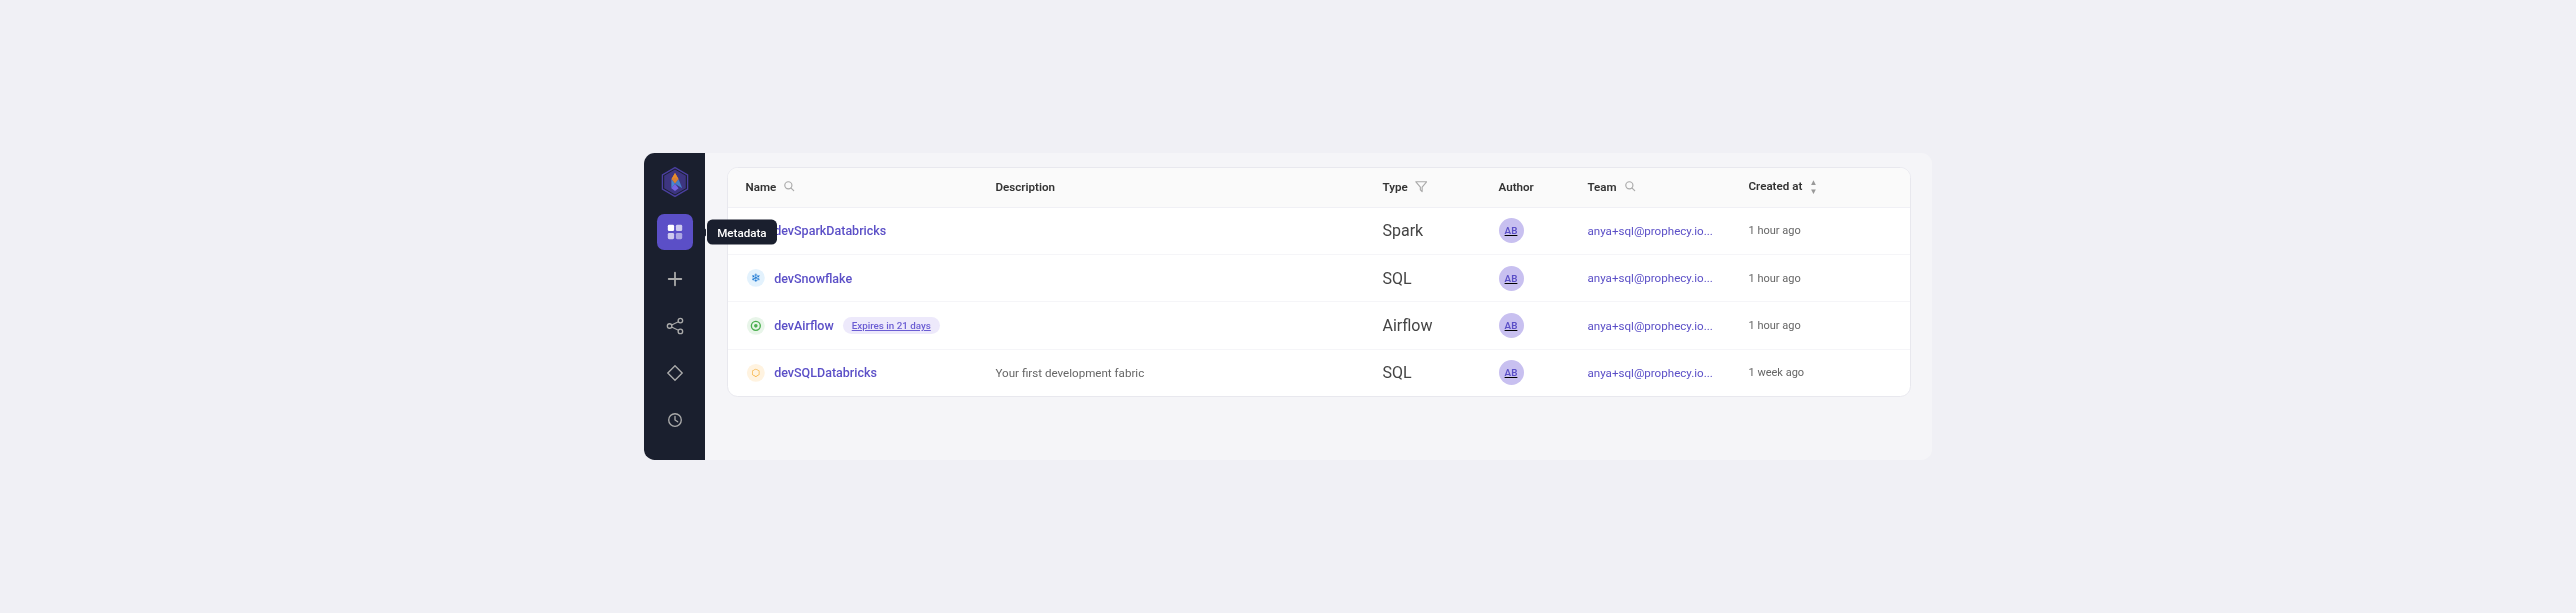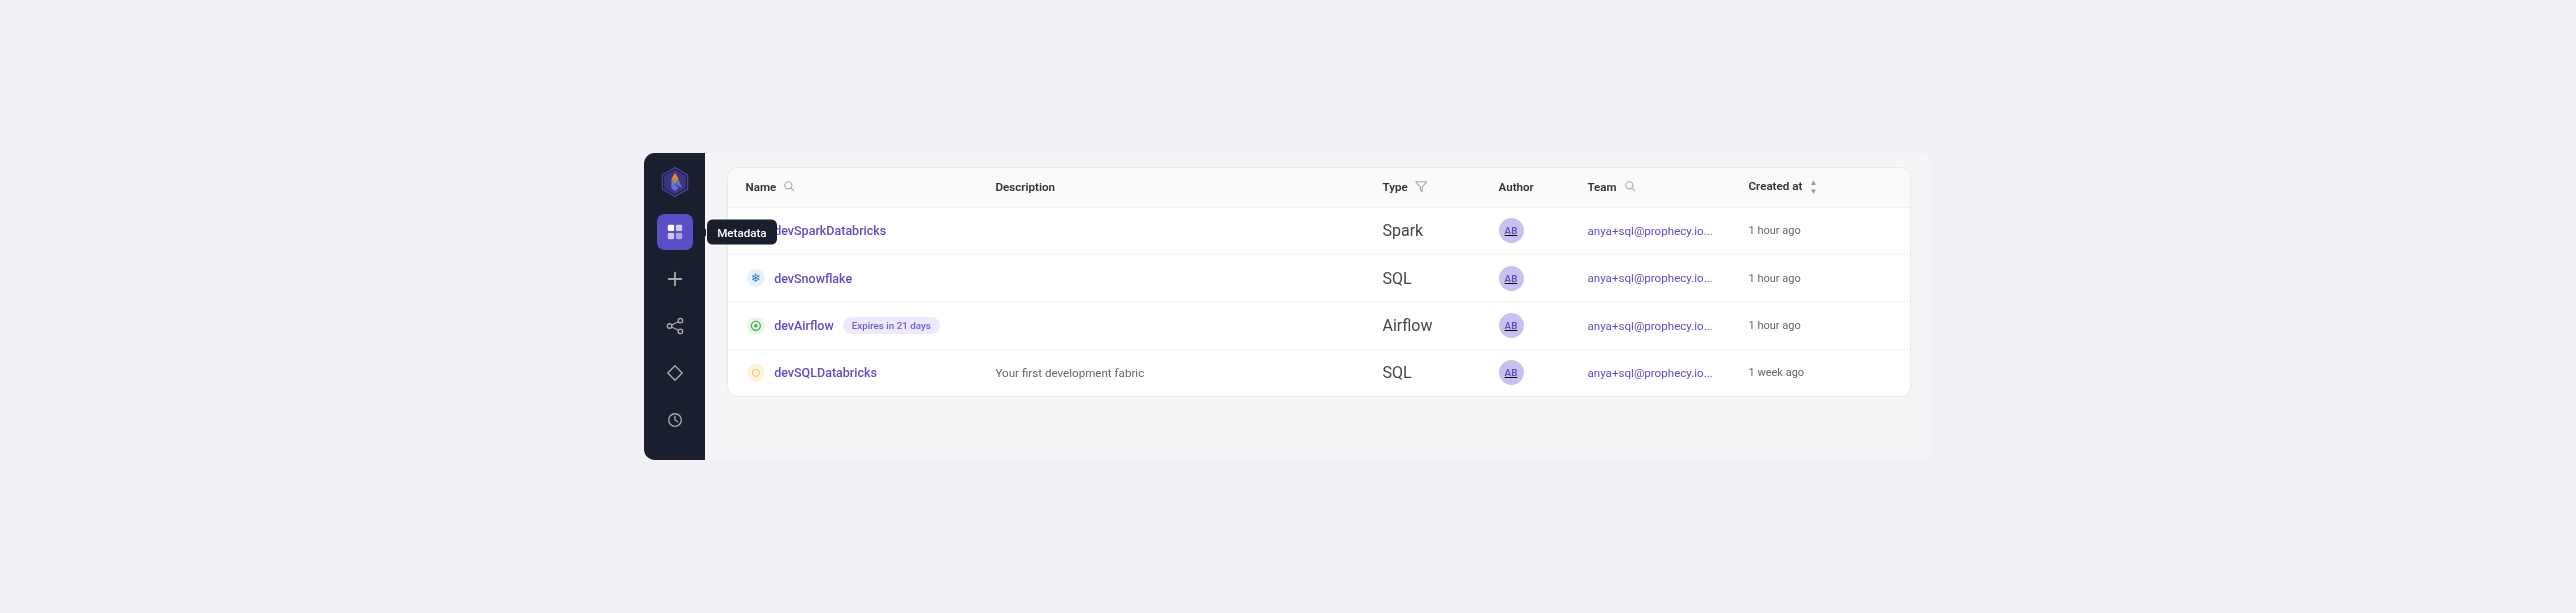--- a/index.html
+++ b/index.html
@@ -195,20 +195,21 @@
       flex-shrink: 0;
     }
 
     .badge-expires {
       background: #ede9fb;
       color: #6b5dd3;
       font-size: 9.8px;
       padding: 2.7px 9px;
       border-radius: 18px;
       font-weight: 500;
+      text-decoration: underline;
     }
 
     .cell-type {
       font-size: 16px;
       color: #444;
     }
 
     .cell-author {
       display: flex;
       align-items: center;

